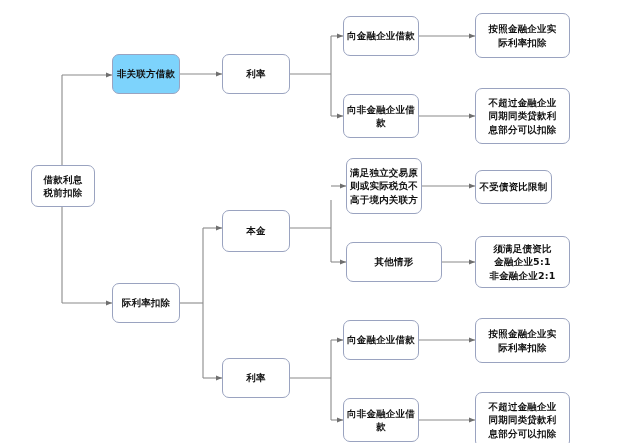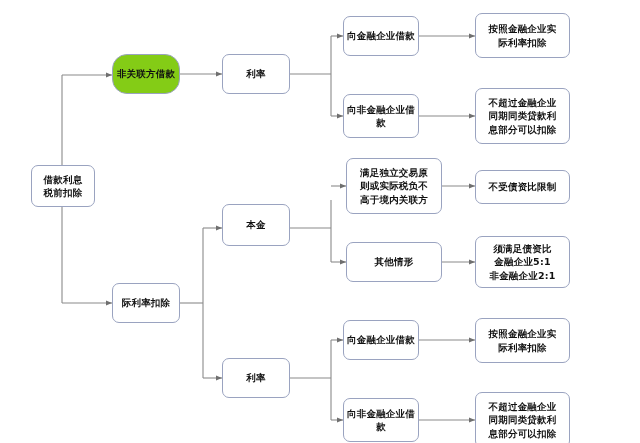--- a/index.html
+++ b/index.html
@@ -83,36 +83,36 @@
         <polyline points="331,340 331,420" fill="none" stroke="#8a8a8a" stroke-width="1.1"></polyline>
         <polyline points="331,340 343,340" fill="none" stroke="#8a8a8a" stroke-width="1.1" marker-end="url(#arrowhead)"></polyline>
         <polyline points="331,420 343,420" fill="none" stroke="#8a8a8a" stroke-width="1.1" marker-end="url(#arrowhead)"></polyline>
         <polyline points="419,340 475,340" fill="none" stroke="#8a8a8a" stroke-width="1.1" marker-end="url(#arrowhead)"></polyline>
         <polyline points="419,420 475,420" fill="none" stroke="#8a8a8a" stroke-width="1.1" marker-end="url(#arrowhead)"></polyline>
       </g>
   </svg>
   <div id="nodes-group">
       <div class="node root" style="left: 31px; top: 165px; width: 64px; height: 42px; border-color: rgb(154, 163, 192); background: rgb(255, 255, 255); color: rgb(17, 17, 17);">借款利息
 税前扣除</div>
-      <div class="node" style="left: 112px; top: 54px; width: 68px; height: 40px; border-color: rgb(154, 163, 192); background: #84cc16; color: rgb(17, 17, 17); border-radius: 15px;">非关联方借款</div>
+      <div class="node" style="left: 112px; top: 54px; width: 68px; height: 40px; border-color: rgb(154, 163, 192); background: #7dd3fc; color: rgb(17, 17, 17);">非关联方借款</div>
       <div class="node" style="left: 222px; top: 54px; width: 68px; height: 40px; border-color: rgb(154, 163, 192); background: rgb(255, 255, 255); color: rgb(17, 17, 17);">利率</div>
       <div class="node" style="left: 343px; top: 16px; width: 76px; height: 40px; border-color: rgb(154, 163, 192); background: rgb(255, 255, 255); color: rgb(17, 17, 17);">向金融企业借款</div>
       <div class="node" style="left: 475px; top: 13px; width: 95px; height: 45px; border-color: rgb(154, 163, 192); background: rgb(255, 255, 255); color: rgb(17, 17, 17);">按照金融企业实
 际利率扣除</div>
       <div class="node" style="left: 343px; top: 94px; width: 76px; height: 44px; border-color: rgb(154, 163, 192); background: rgb(255, 255, 255); color: rgb(17, 17, 17);">向非金融企业借
 款</div>
       <div class="node" style="left: 475px; top: 88px; width: 95px; height: 56px; border-color: rgb(154, 163, 192); background: rgb(255, 255, 255); color: rgb(17, 17, 17);">不超过金融企业
 同期同类贷款利
 息部分可以扣除</div>
       <div class="node" style="left: 112px; top: 283px; width: 68px; height: 40px; border-color: rgb(154, 163, 192); background: rgb(255, 255, 255); color: rgb(17, 17, 17);">际利率扣除</div>
-      <div class="node" style="left: 222px; top: 204px; width: 68px; height: 42px; border-color: rgb(154, 163, 192); background: rgb(255, 255, 255); color: rgb(17, 17, 17);">本金</div>
-      <div class="node" style="left: 346px; top: 158px; width: 96px; height: 56px; border-color: rgb(154, 163, 192); background: rgb(255, 255, 255); color: rgb(17, 17, 17);">满足独立交易原
+      <div class="node" style="left: 222px; top: 210px; width: 68px; height: 42px; border-color: rgb(154, 163, 192); background: rgb(255, 255, 255); color: rgb(17, 17, 17);">本金</div>
+      <div class="node" style="left: 346px; top: 158px; width: 76px; height: 56px; border-color: rgb(154, 163, 192); background: rgb(255, 255, 255); color: rgb(17, 17, 17);">满足独立交易原
 则或实际税负不
 高于境内关联方</div>
-      <div class="node" style="left: 475px; top: 170px; width: 95px; height: 34px; border-color: rgb(154, 163, 192); background: rgb(255, 255, 255); color: rgb(17, 17, 17);">不受债资比限制</div>
+      <div class="node" style="left: 475px; top: 170px; width: 77px; height: 34px; border-color: rgb(154, 163, 192); background: rgb(255, 255, 255); color: rgb(17, 17, 17);">不受债资比限制</div>
       <div class="node" style="left: 346px; top: 242px; width: 96px; height: 40px; border-color: rgb(154, 163, 192); background: rgb(255, 255, 255); color: rgb(17, 17, 17);">其他情形</div>
       <div class="node" style="left: 475px; top: 236px; width: 95px; height: 52px; border-color: rgb(154, 163, 192); background: rgb(255, 255, 255); color: rgb(17, 17, 17);">须满足债资比
 金融企业5:1
 非金融企业2:1</div>
       <div class="node" style="left: 222px; top: 358px; width: 68px; height: 40px; border-color: rgb(154, 163, 192); background: rgb(255, 255, 255); color: rgb(17, 17, 17);">利率</div>
       <div class="node" style="left: 343px; top: 320px; width: 76px; height: 40px; border-color: rgb(154, 163, 192); background: rgb(255, 255, 255); color: rgb(17, 17, 17);">向金融企业借款</div>
       <div class="node" style="left: 475px; top: 318px; width: 95px; height: 45px; border-color: rgb(154, 163, 192); background: rgb(255, 255, 255); color: rgb(17, 17, 17);">按照金融企业实
 际利率扣除</div>
       <div class="node" style="left: 343px; top: 398px; width: 76px; height: 44px; border-color: rgb(154, 163, 192); background: rgb(255, 255, 255); color: rgb(17, 17, 17);">向非金融企业借
 款</div>

